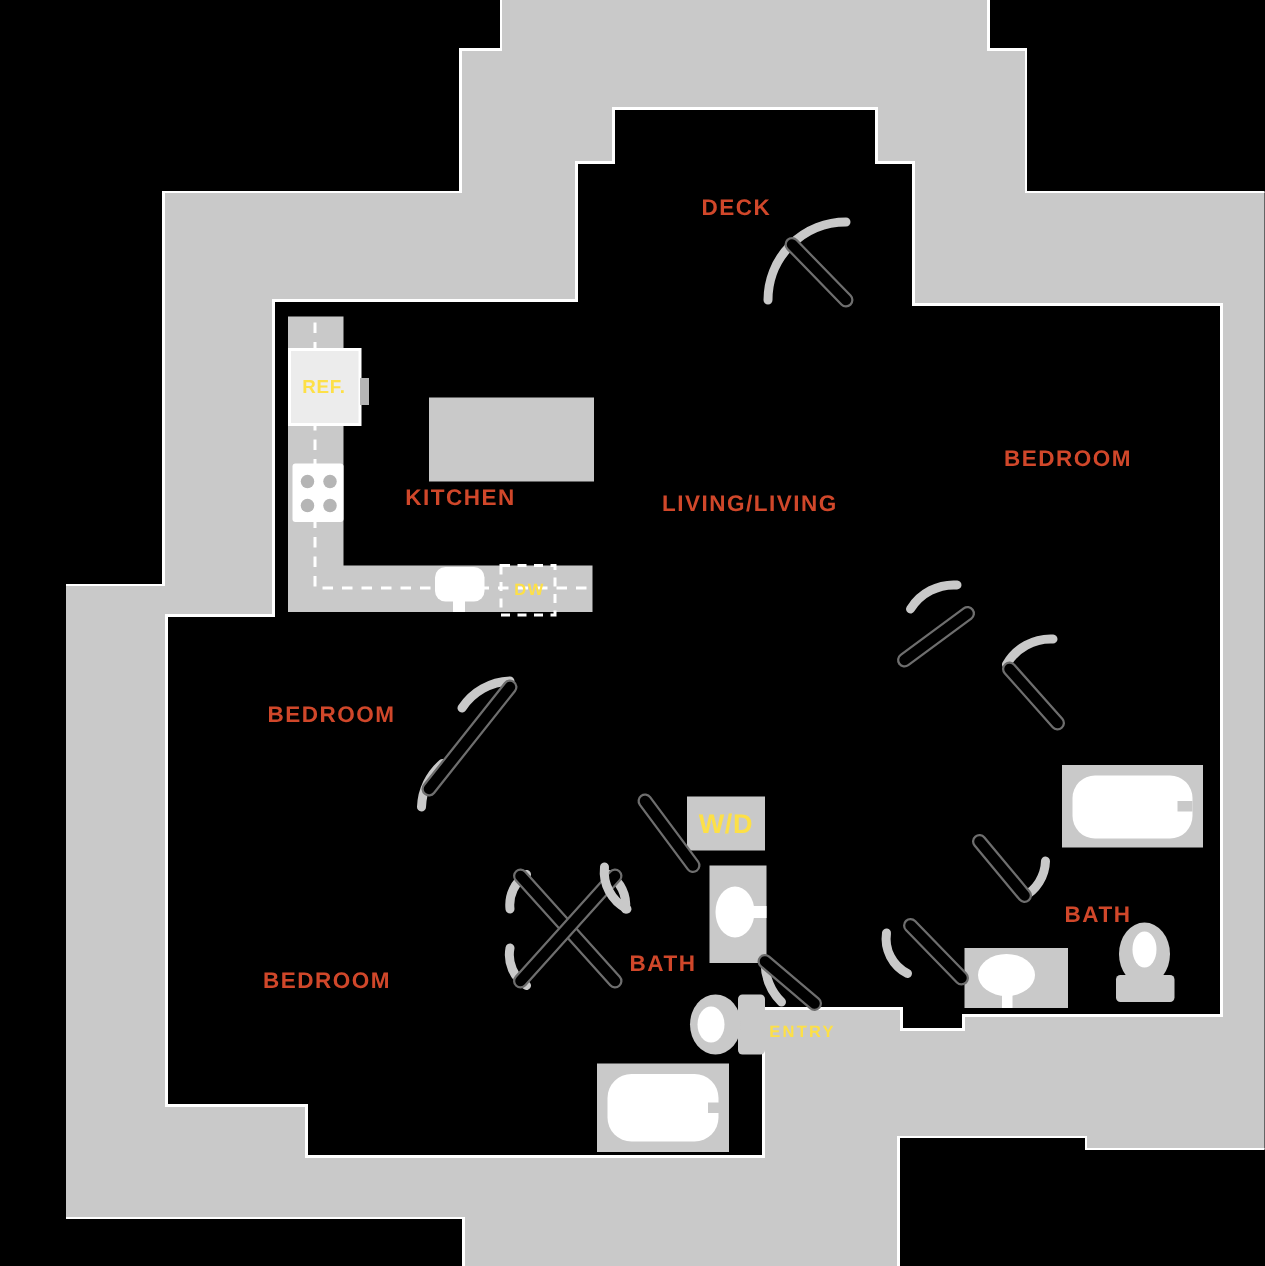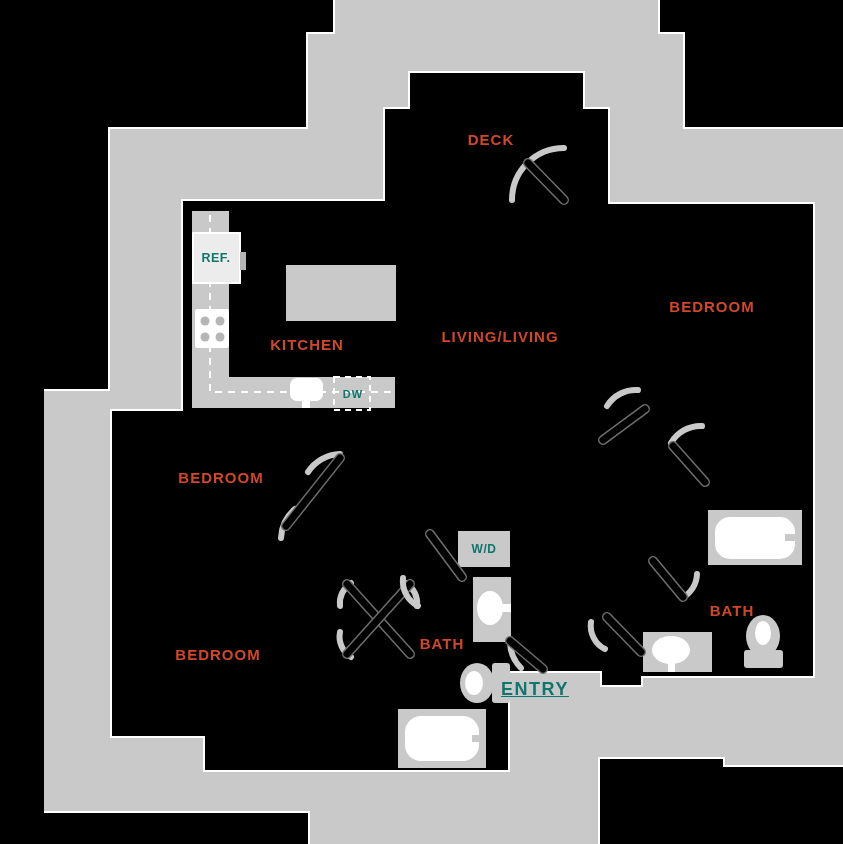--- a/index.html
+++ b/index.html
@@ -6,25 +6,25 @@
   .stage{
     position:relative;width:843px;height:844px;overflow:hidden;
     background:#000;font-family:"Liberation Sans",sans-serif;margin-left:44px;
   }
   .stage svg{position:absolute;left:0;top:0;}
   .lbl{
     position:absolute;transform:translate(-50%,-50%);
     font-weight:bold;line-height:1;white-space:nowrap;user-select:none;
   }
   .red{color:#d0472a;font-size:15px;letter-spacing:1px;}
-  .blk{color:#0f766e;}
-  .entry-lbl{font-size:18px;letter-spacing:1.5px;text-decoration:underline;}
+  .blk{color:#fde047;}
+  .entry-lbl{font-size:11px;letter-spacing:1.5px;}
   .ref-lbl{font-size:12.5px;letter-spacing:.5px;}
   .dw-lbl{font-size:11px;letter-spacing:1px;}
-  .wd-lbl{font-size:12px;letter-spacing:.5px;}
+  .wd-lbl{font-size:18px;letter-spacing:.5px;}
   .arc{fill:none;stroke:#c9c9c9;stroke-width:6;stroke-linecap:round;}
   .leaf-halo{stroke:#6e6e6e;stroke-width:10;stroke-linecap:round;}
   .leaf{stroke:#000;stroke-width:7;stroke-linecap:round;}
   .dash{fill:none;stroke:#fff;stroke-width:2;stroke-dasharray:7 6;}
 </style>
 </head>
 <body>
 
 <div class="stage">
 
@@ -114,21 +114,21 @@
     <line class="leaf-halo" x1="597" y1="652" x2="563" y2="617"></line>
     <line class="leaf" x1="597" y1="652" x2="563" y2="617"></line>
 
     <path class="arc" d="M466,642 A38,38 0 0 0 477,668"></path>
     <line class="leaf-halo" x1="499" y1="669" x2="466" y2="641"></line>
     <line class="leaf" x1="499" y1="669" x2="466" y2="641"></line>
   </svg>
 
   <div class="lbl red" style="left:447px;top:139px">DECK</div>
   <div class="lbl red" style="left:456px;top:336px">LIVING/LIVING</div>
-  <div class="lbl red" style="left:263px;top:344px">KITCHEN</div>
+  <div class="lbl red" style="left:263px;top:332px">KITCHEN</div>
   <div class="lbl red" style="left:668px;top:306px">BEDROOM</div>
   <div class="lbl red" style="left:177px;top:477px">BEDROOM</div>
   <div class="lbl red" style="left:174px;top:654px">BEDROOM</div>
   <div class="lbl red" style="left:688px;top:610px">BATH</div>
   <div class="lbl red" style="left:398px;top:643px">BATH</div>
 
   <div class="lbl blk ref-lbl" style="left:172px;top:258px">REF.</div>
   <div class="lbl blk dw-lbl" style="left:309px;top:394px">DW</div>
   <div class="lbl blk wd-lbl" style="left:440px;top:549px">W/D</div>
   <div class="lbl blk entry-lbl" style="left:491px;top:689px">ENTRY</div>

